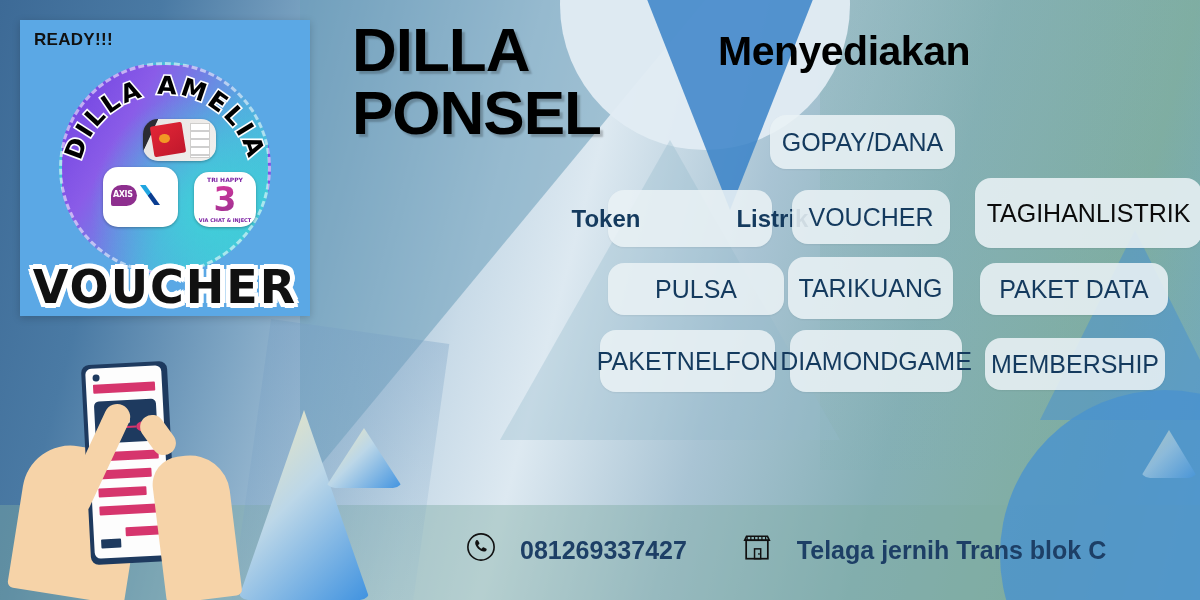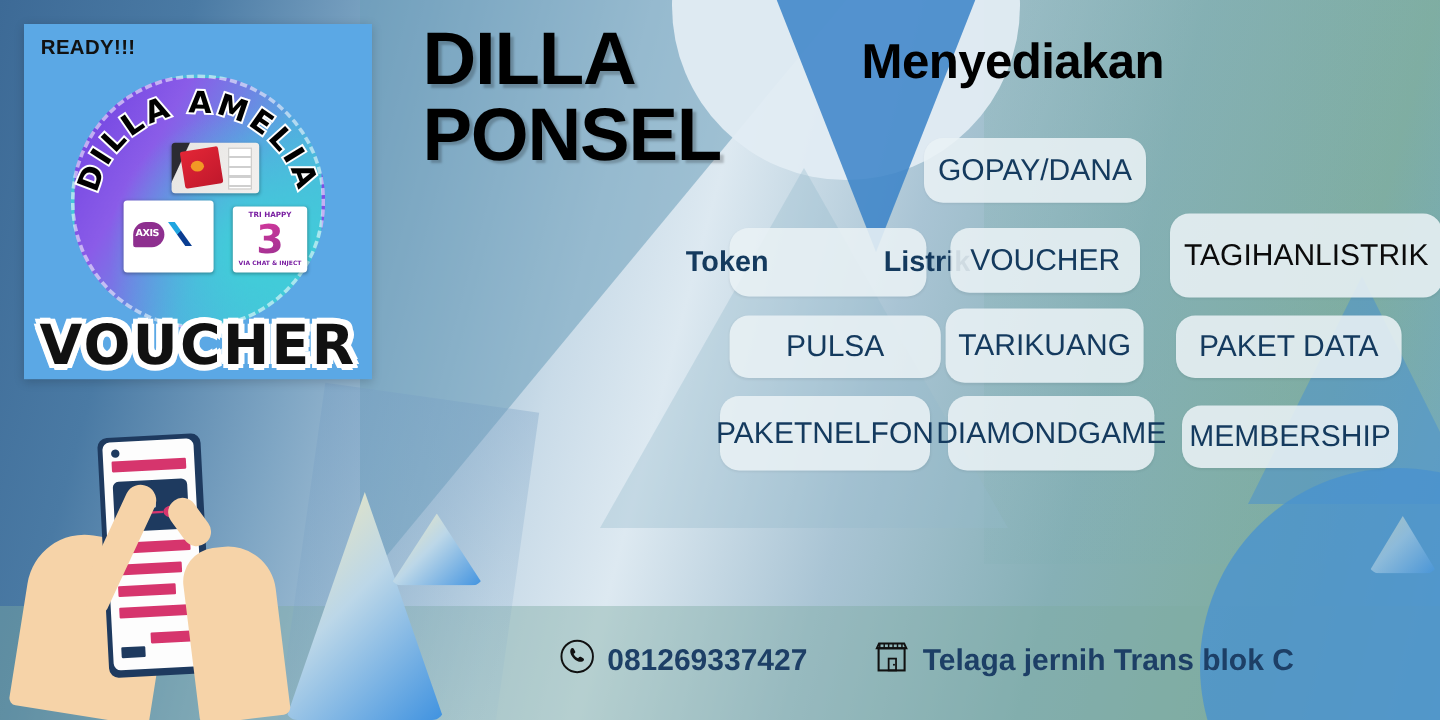--- a/index.html
+++ b/index.html
@@ -101,21 +101,21 @@
   #logo-arc-text{
     position:absolute;left:39px;top:42px;width:212px;height:212px;
   }
   #logo-arc-text text{
     font-family:"DejaVu Sans", sans-serif;
     font-size:25px;font-weight:bold;
     fill:#000;stroke:#fff;stroke-width:3.2px;
     paint-order:stroke fill;letter-spacing:3px;
   }
   .logo-tile{
-    position:absolute;background:#fff;border-radius:3px;
+    position:absolute;background:#fff;border-radius:15px;
     box-shadow:0 1px 3px rgba(0,0,0,.3);overflow:hidden;
   }
   #tile-voucher-photo{left:123px;top:99px;width:73px;height:42px;
     background:linear-gradient(115deg,#2b2b33 0%,#2b2b33 16%,#e8e6e4 17%,#f2f0ee 100%);}
   #tile-voucher-photo .vp-card{position:absolute;left:9px;top:5px;width:32px;height:31px;
     background:linear-gradient(150deg,#e32636,#c0182c);border-radius:2px;transform:rotate(-9deg);}
   #tile-voucher-photo .vp-dot{position:absolute;left:16px;top:15px;width:11px;height:9px;
     background:#f5a623;border-radius:50%;opacity:.9;}
   #tile-voucher-photo .vp-strip{position:absolute;right:6px;top:4px;width:18px;height:33px;
     background:repeating-linear-gradient(#fff 0 6px,#cfcfcf 6px 8px);border:1px solid #d0cfcd;}
@@ -227,21 +227,21 @@
     border-radius:14px 14px 6px 6px;}
   #finger-thumb{left:128px;top:58px;width:24px;height:44px;transform:rotate(-36deg);}
 
   
   #contact-bar{
     position:absolute;left:466px;top:532px;
     display:flex;align-items:center;gap:14px;
     color:#1d3f66;font-size:25px;font-weight:bold;
   }
   #contact-bar .sep{width:26px;}
-  .ci{display:flex;align-items:center;gap:10px;}
+  .ci{display:flex;align-items:center;gap:24px;}
   .glyph{display:inline-block;}
 </style>
 </head>
 <body>
 
 <div id="banner">
 
   <div class="shape" id="shape-teal-wash"></div>
   <div class="shape tri" id="shape-big-tri-left"></div>
   <div class="shape" id="shape-pale-circle"></div>

